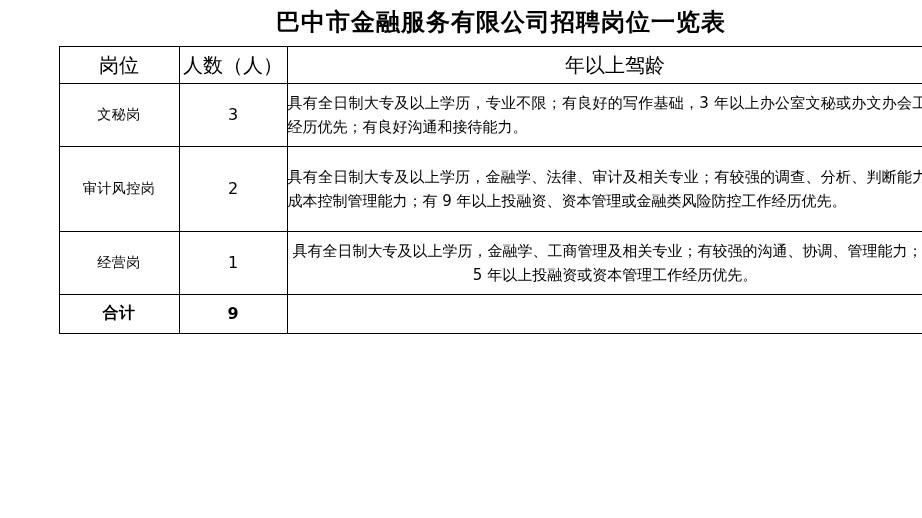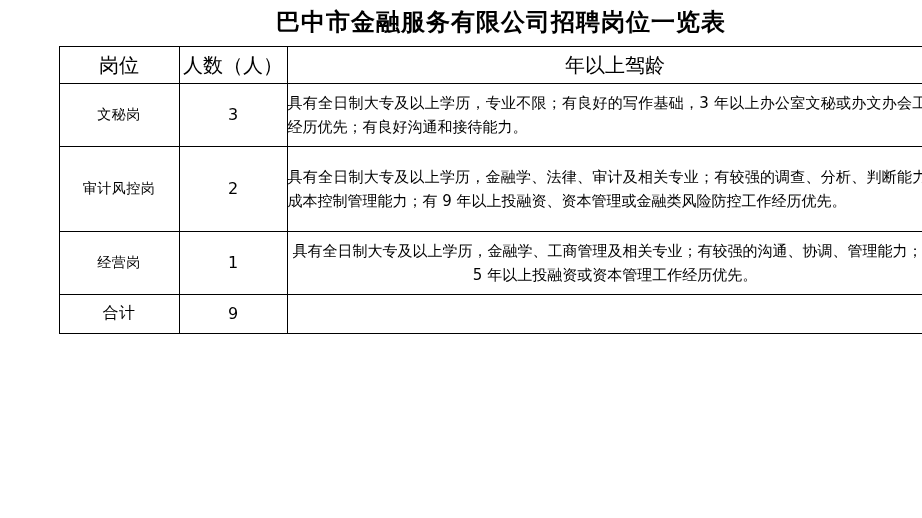--- a/index.html
+++ b/index.html
@@ -74,20 +74,21 @@
     text-justify: inter-ideograph;
     padding: 6px 9px 7px 9px;
   }
   tr.r-secretary td { height: 62px; }
   tr.r-finance td { height: 84px; }
   tr.r-audit td { height: 84px; }
   tr.r-operation td { height: 62px; text-align: center; }
   tr.r-driver td { height: 62px; }
   tr.r-total td {
     height: 38px;
+    font-weight: bold;
   }
   tr.r-total .pos-cell, tr.r-total .num-cell {
     font-size: 16px;
   }
   .total-blank {
     background: #ffffff;
   }
 </style>
 </head>
 <body>

